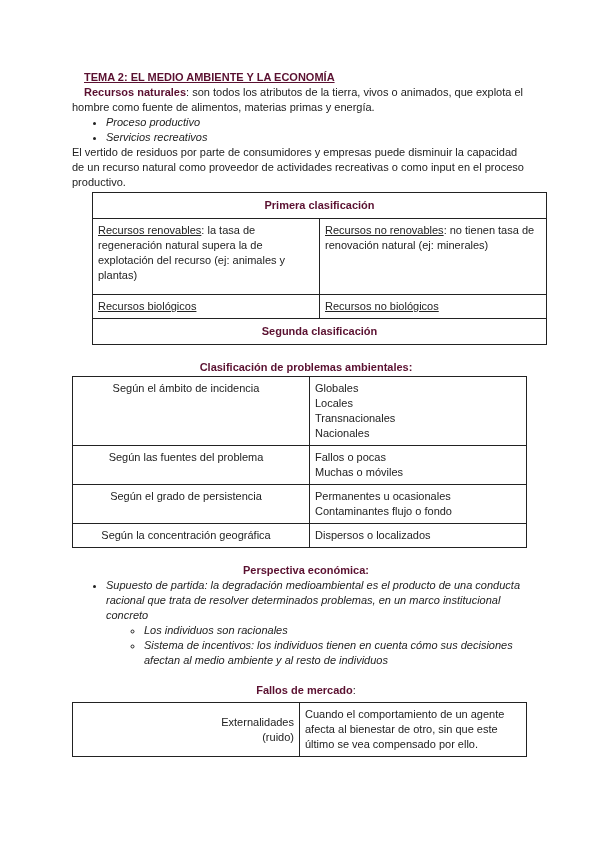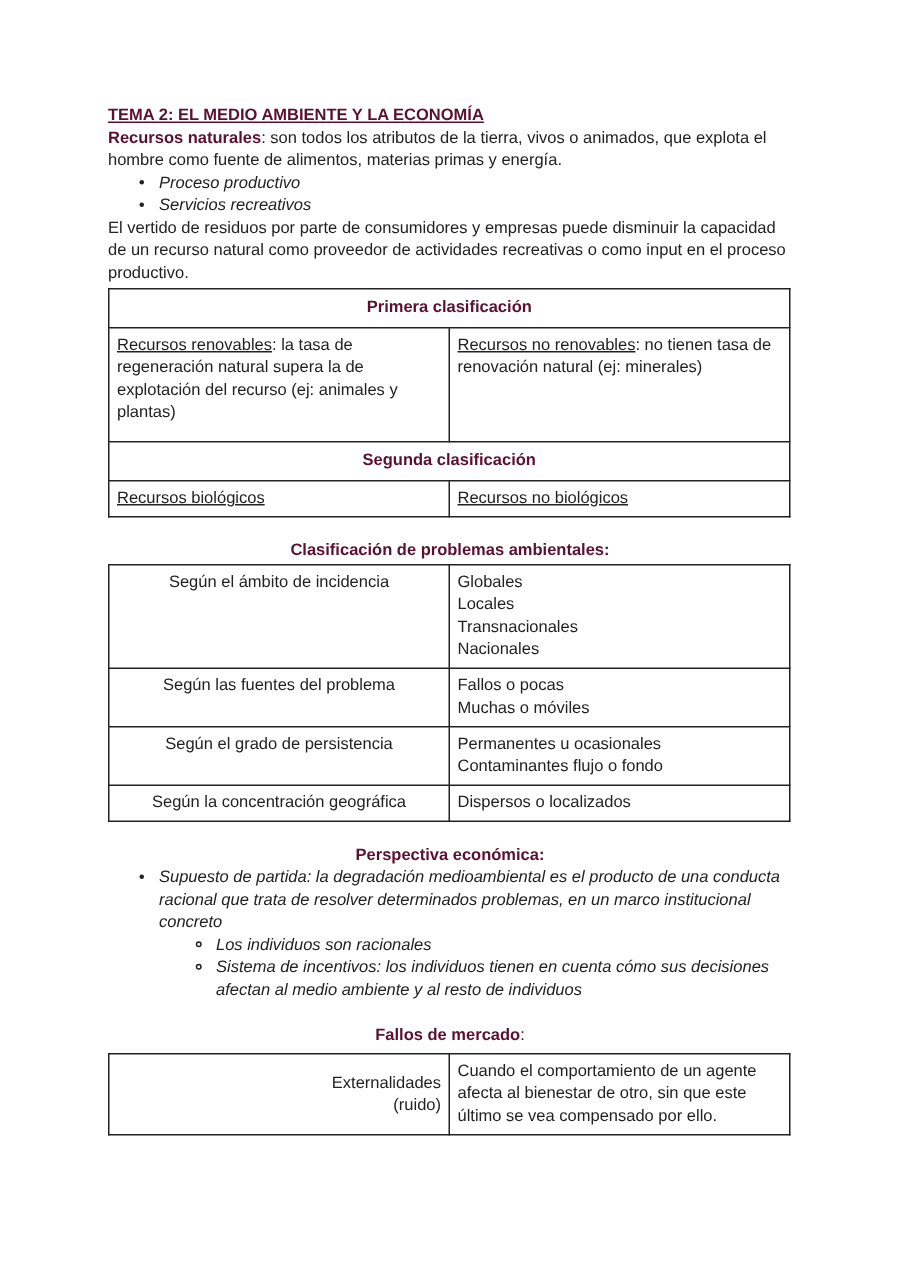--- a/index.html
+++ b/index.html
@@ -1,35 +1,35 @@
 <!DOCTYPE html>
 <html><head>
 <meta charset="utf-8">
 <style>
   html, body { margin: 0; padding: 0; background: #ffffff; }
   body {
     width: 600px; height: 848px; position: relative; overflow: hidden;
     font-family: "Liberation Sans", sans-serif; font-size: 11px; color: #222222;
   }
   .page { position: absolute; left: 72px; top: 70px; width: 456px; line-height: 15px; }
-  .accent { color: #5a1030; font-weight: bold; }
+  .accent { color: #5a1030; font-weight: bold; margin-left: 12px; }
   .title { text-decoration: underline; }
   p { margin: 0; }
   ul { margin: 0; padding-left: 34px; font-style: italic; }
   ul.sub { padding-left: 38px; list-style: circle; }
   li { margin: 0; }
   .u { text-decoration: underline; }
   table { border-collapse: collapse; width: 455px; }
   td { border: 1px solid #222; vertical-align: top; padding: 4px 5px; }
   td.c { text-align: left; }
   td.hdr { text-align: center; font-weight: bold; color: #5a1030; padding: 5px; }
-  .t1 { margin-top: 2px; }
+  .t1 { margin-top: 2px; margin-left: 20px; }
   .sec { margin-top: 15px; text-align: center; }
   .t2 { margin-top: 1px; }
-  .t2 td { padding: 4px 5px 4px 5px; }
+  .t2 td { padding: 4px 15px 4px 5px; }
   .t2 td.l { width: 216px; text-align: center; }
   .t3 td.l { width: 216px; text-align: right; vertical-align: middle; }
   .t3 { margin-top: 4px; }
 </style>
 </head>
 <body>
 
 <div class="page">
   <p class="accent title">TEMA 2: EL MEDIO AMBIENTE Y LA ECONOMÍA</p>
   <p><span class="accent">Recursos naturales</span><span>: son todos los atributos de la tierra, vivos o animados, que explota el hombre como fuente de alimentos, materias primas y energía.</span></p>
@@ -42,26 +42,26 @@
   <table class="t1">
     <tbody>
         <tr>
           <td colspan="2" class="hdr">Primera clasificación</td>
         </tr>
     <tr style="height:76px">
       <td class="c" style="width:216px"><span class="u">Recursos renovables</span><span>: la tasa de regeneración natural supera la de explotación del recurso (ej: animales y plantas)</span></td>
       <td class="c"><span class="u">Recursos no renovables</span><span>: no tienen tasa de renovación natural (ej: minerales)</span></td>
     </tr>
     <tr>
-          <td colspan="2" class="hdr">Segunda clasificación</td>
-        </tr>
-    <tr>
       <td class="c"><span class="u">Recursos biológicos</span></td>
       <td class="c"><span class="u">Recursos no biológicos</span></td>
     </tr>
+    <tr>
+          <td colspan="2" class="hdr">Segunda clasificación</td>
+        </tr>
   </tbody>
     </table>
 
   <p class="accent sec">Clasificación de problemas ambientales:</p>
   <table class="t2">
     <tbody>
         <tr>
       <td class="l">Según el ámbito de incidencia</td>
       <td>
             <div>Globales</div>

